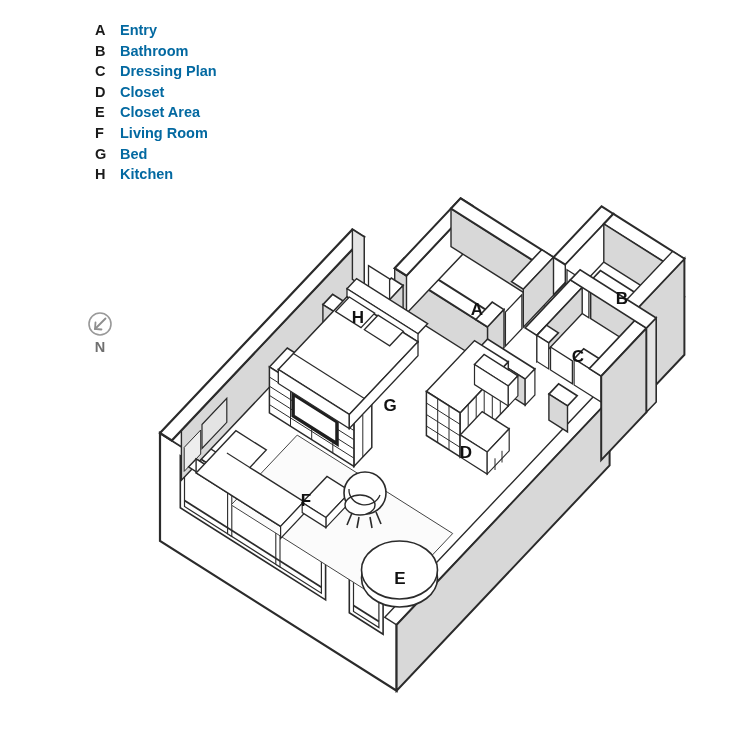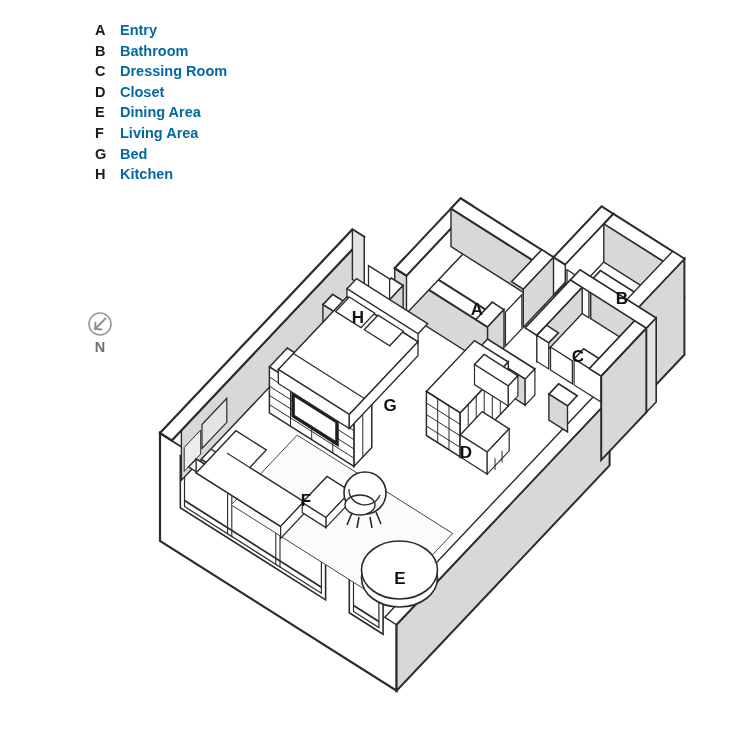--- a/index.html
+++ b/index.html
@@ -228,33 +228,33 @@
   <div class="lrow">
     <span class="lkey">A</span>
     <span class="lname">Entry</span>
   </div>
   <div class="lrow">
     <span class="lkey">B</span>
     <span class="lname">Bathroom</span>
   </div>
   <div class="lrow">
     <span class="lkey">C</span>
-    <span class="lname">Dressing Room</span>
+    <span class="lname">Dressing Plan</span>
   </div>
   <div class="lrow">
     <span class="lkey">D</span>
     <span class="lname">Closet</span>
   </div>
   <div class="lrow">
     <span class="lkey">E</span>
-    <span class="lname">Dining Area</span>
+    <span class="lname">Closet Area</span>
   </div>
   <div class="lrow">
     <span class="lkey">F</span>
-    <span class="lname">Living Area</span>
+    <span class="lname">Living Room</span>
   </div>
   <div class="lrow">
     <span class="lkey">G</span>
     <span class="lname">Bed</span>
   </div>
   <div class="lrow">
     <span class="lkey">H</span>
     <span class="lname">Kitchen</span>
   </div>
 </div>

